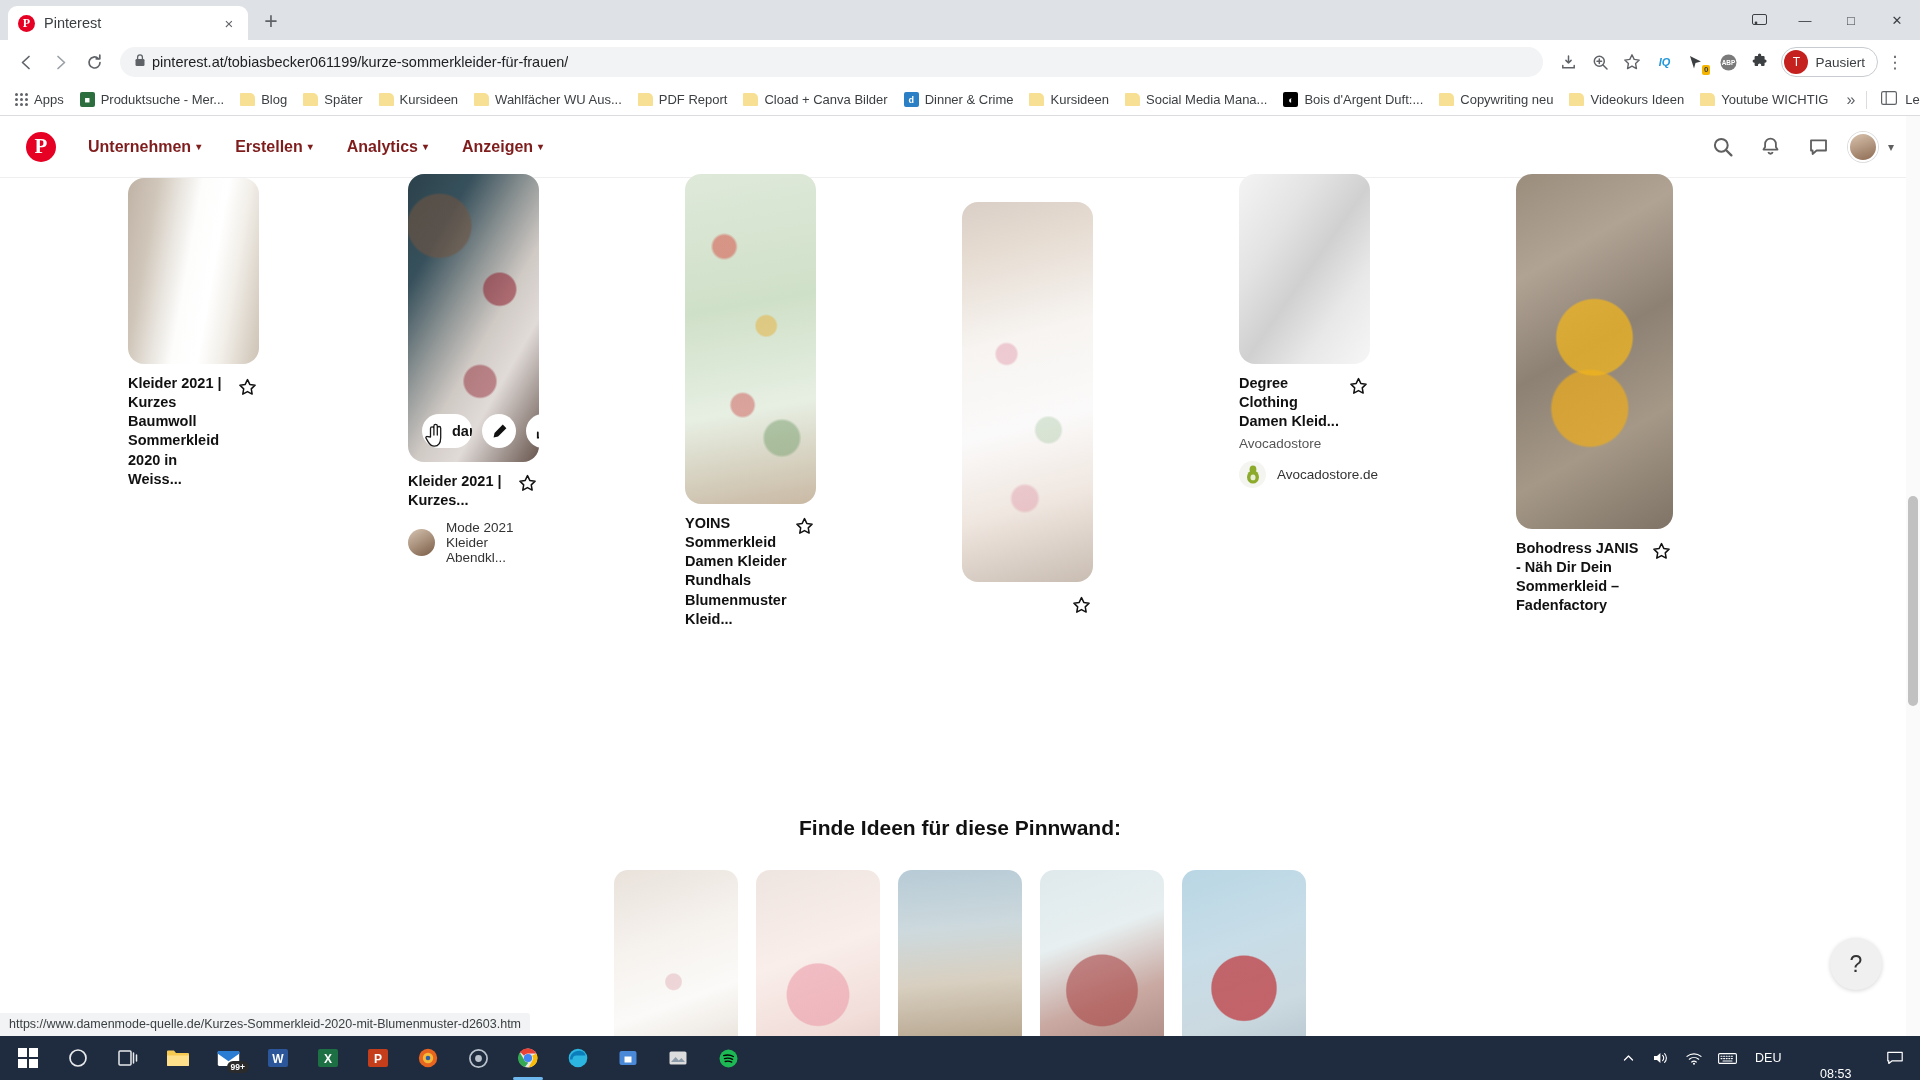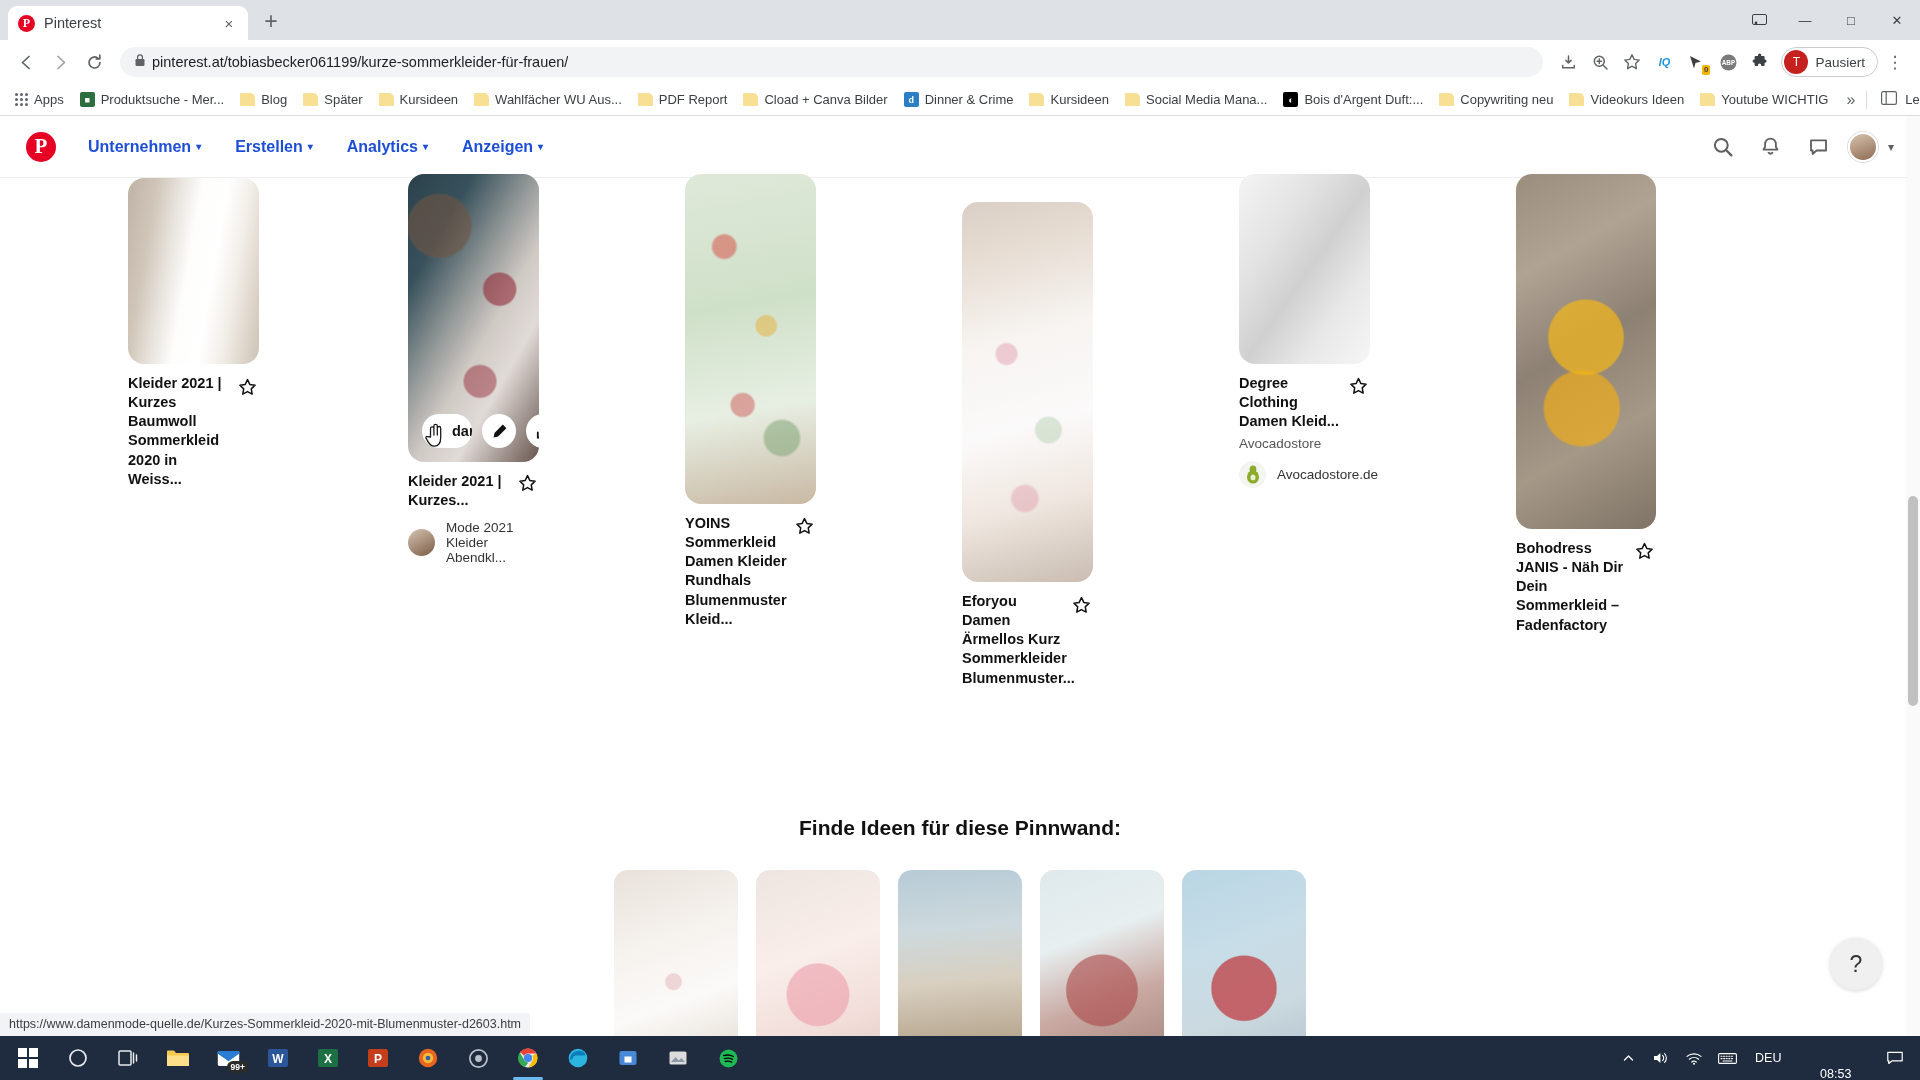--- a/index.html
+++ b/index.html
@@ -96,21 +96,21 @@
   .page { position: relative; height: 920px; background: #fff; overflow: hidden; }
 
   .pin-header {
     height: 62px; display: flex; align-items: center; padding: 0 26px; gap: 6px;
     border-bottom: 1px solid #efefef; background: #fff;
   }
   .pin-logo { width: 30px; height: 30px; border-radius: 50%; background: #e60023;
     color: #fff; display: flex; align-items: center; justify-content: center;
     font-family: "Liberation Serif", serif; font-size: 21px; font-weight: bold; margin-right: 12px; }
   .pin-nav { display: flex; align-items: center; gap: 5px; font-size: 16px;
-    font-weight: bold; color: #1d4ed8; padding: 8px 14px; border-radius: 22px; cursor: pointer; justify-content: flex-end; }
+    font-weight: bold; color: #7f1d1d; padding: 8px 14px; border-radius: 22px; cursor: pointer; justify-content: flex-end; }
   .chev { font-size: 10px; }
   .pin-right { margin-left: auto; display: flex; align-items: center; gap: 10px; }
   .pin-ibtn { width: 38px; height: 38px; border-radius: 50%; display: flex;
     align-items: center; justify-content: center; color: #5f5f5f; cursor: pointer; }
   .pin-avatar { width: 30px; height: 30px; border-radius: 50%; overflow: hidden;
     background: linear-gradient(160deg,#d9c3ae,#8d6b52); cursor: pointer;
     border: 2px solid #fff; box-shadow: 0 0 0 1px #ddd; }
 
   
   .grid { position: relative; padding: 8px 0 0 0; }
@@ -479,21 +479,20 @@
       </div>
 
       <div class="card" style="left:962px; top:24px; width:131px;">
         <div class="thumb" style="height:380px;">
           <div class="ph" style="background:
                  radial-gradient(circle at 34% 40%, rgba(225,150,170,.45) 0 4%, transparent 5%),
                  radial-gradient(circle at 66% 60%, rgba(170,200,165,.42) 0 5%, transparent 6%),
                  radial-gradient(circle at 48% 78%, rgba(220,140,160,.38) 0 4%, transparent 5%),
                  linear-gradient(165deg,#d9cfc6 0%,#e6dcd2 14%,#f7f4f1 36%,#fbfafa 58%,#efe6df 78%,#c9bdb2 100%);"></div>
         </div>
-        <div class="card-title">Eforyou Damen Ärmellos Kurz Sommerkleider Blumenmuster...</div>
         <div class="star" style="top:394px;">
           <svg width="19" height="19" viewBox="0 0 19 19">
               <path d="M9.5 1.6l2.3 4.8 5.3.75-3.85 3.7.92 5.25-4.7-2.5-4.7 2.5.92-5.25L1.9 7.15l5.3-.75z" fill="none" stroke="#111" stroke-width="1.5" stroke-linejoin="round"></path>
             </svg>
         </div>
       </div>
 
       <div class="card" style="left:1239px; top:-4px; width:131px;">
         <div class="thumb" style="height:190px;">
           <div class="ph" style="background:linear-gradient(125deg,#f4f4f4 0%,#e3e3e3 30%,#d0d0d0 52%,#e8e8e8 74%,#f6f6f6 100%);"></div>
@@ -510,21 +509,21 @@
             <svg width="16" height="19" viewBox="0 0 16 19">
                 <ellipse cx="8" cy="12" rx="6" ry="6.6" fill="#8cab2a"></ellipse>
                 <ellipse cx="8" cy="4.6" rx="3.4" ry="4.2" fill="#8cab2a"></ellipse>
                 <ellipse cx="8" cy="12.4" rx="2.5" ry="2.9" fill="#e9efd4"></ellipse>
               </svg>
           </div>
           <div class="src-name">Avocadostore.de</div>
         </div>
       </div>
 
-      <div class="card" style="left:1516px; top:-4px; width:140px;">
+      <div class="card" style="left:1516px; top:-4px; width:157px;">
         <div class="thumb" style="height:355px;">
           <div class="ph" style="background:
                  radial-gradient(circle at 50% 46%, rgba(240,180,30,.75) 0 18%, transparent 19%),
                  radial-gradient(circle at 47% 66%, rgba(238,172,25,.7) 0 15%, transparent 16%),
                  linear-gradient(150deg,#9b8d7c 0%,#b0a394 24%,#8d8174 48%,#a59887 72%,#7e7366 100%);"></div>
         </div>
         <div class="card-title">Bohodress JANIS - Näh Dir Dein Sommerkleid – Fadenfactory</div>
         <div class="star" style="top:368px;">
           <svg width="19" height="19" viewBox="0 0 19 19">
               <path d="M9.5 1.6l2.3 4.8 5.3.75-3.85 3.7.92 5.25-4.7-2.5-4.7 2.5.92-5.25L1.9 7.15l5.3-.75z" fill="none" stroke="#111" stroke-width="1.5" stroke-linejoin="round"></path>

